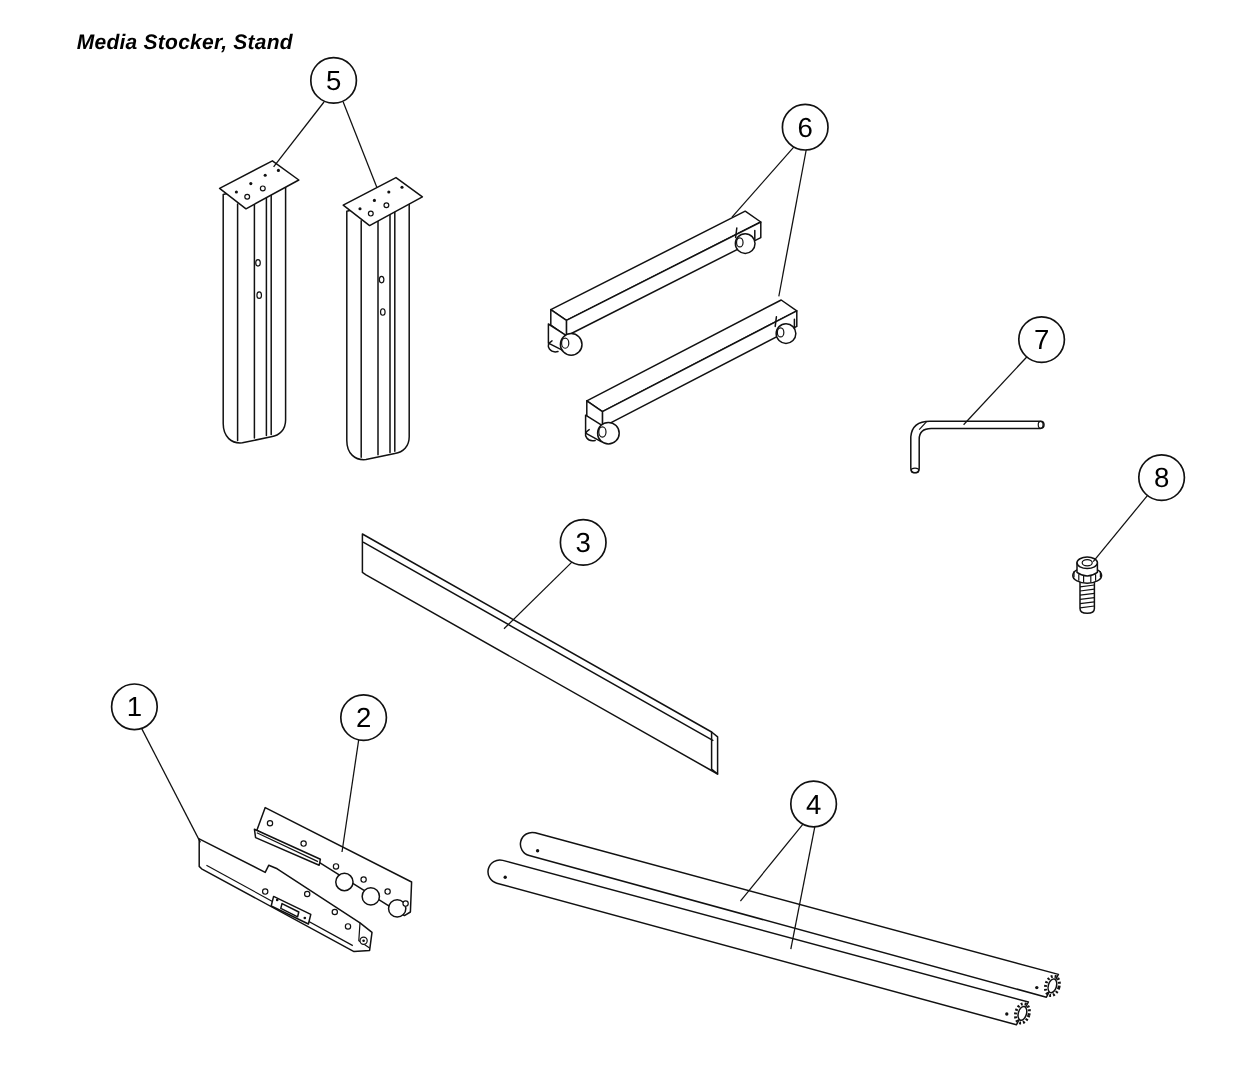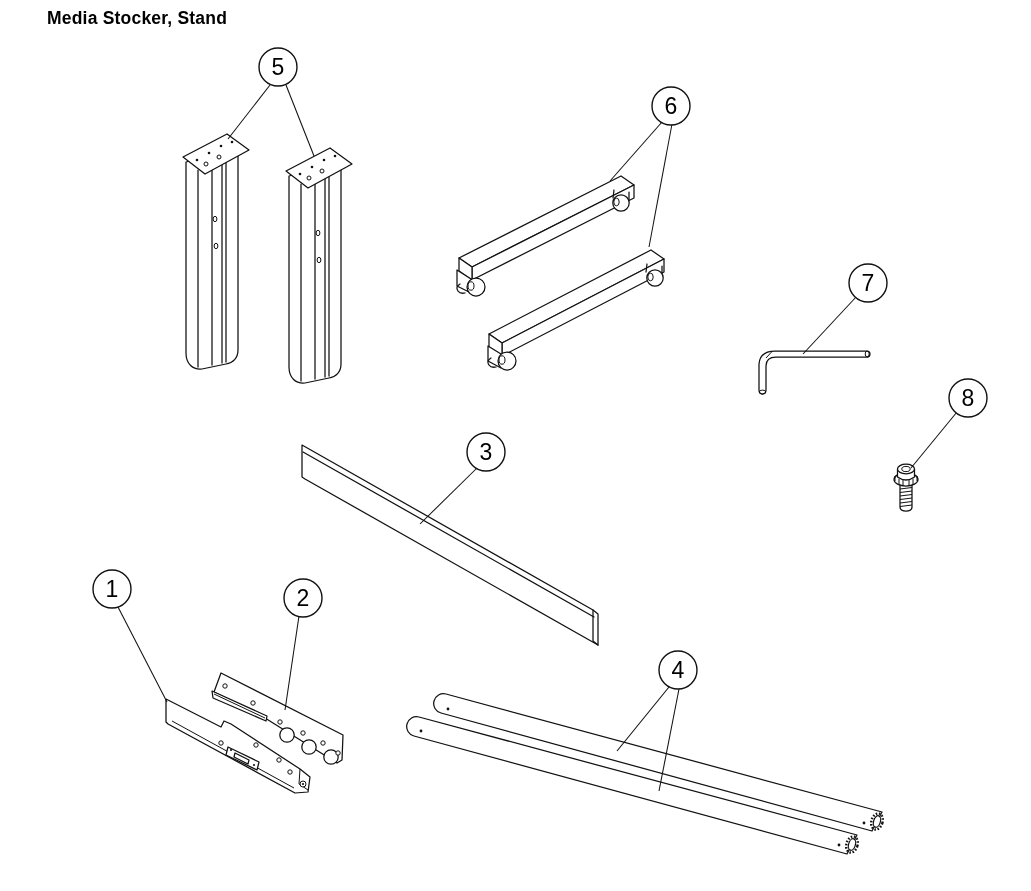--- a/index.html
+++ b/index.html
@@ -1,19 +1,19 @@
 <!DOCTYPE html>
 <html><head>
 <meta charset="utf-8">
 <style>
   html,body{margin:0;padding:0;background:#fff;}
   body{width:1031px;height:891px;position:relative;overflow:hidden;
        font-family:"Liberation Sans",sans-serif;}
-  .page-title{position:absolute;left:47px;top:8px;margin:0;
-       font-size:17.5px;font-weight:bold;color:#000;letter-spacing:.2px;}
+  .page-title{position:absolute;left:47px;top:8px;margin:17px;
+       font-size:17.5px;font-weight:bold;color:#000;letter-spacing:.2px;font-style:italic;}
   svg{position:absolute;left:0;top:0;}
   svg *{vector-effect:non-scaling-stroke;}
   .ln{stroke:#111;stroke-width:1.25;fill:none;stroke-linejoin:round;stroke-linecap:round;}
   .fw{stroke:#111;stroke-width:1.25;fill:#fff;stroke-linejoin:round;stroke-linecap:round;}
   .thin{stroke:#111;stroke-width:1;fill:none;}
   .dot{fill:#111;stroke:none;}
   .hole{stroke:#111;stroke-width:1;fill:#fff;}
   .callout-circle{fill:#fff;stroke:#111;stroke-width:1.4;}
   .callout-num{font-family:"Liberation Sans",sans-serif;font-size:23px;fill:#000;
        text-anchor:middle;}

